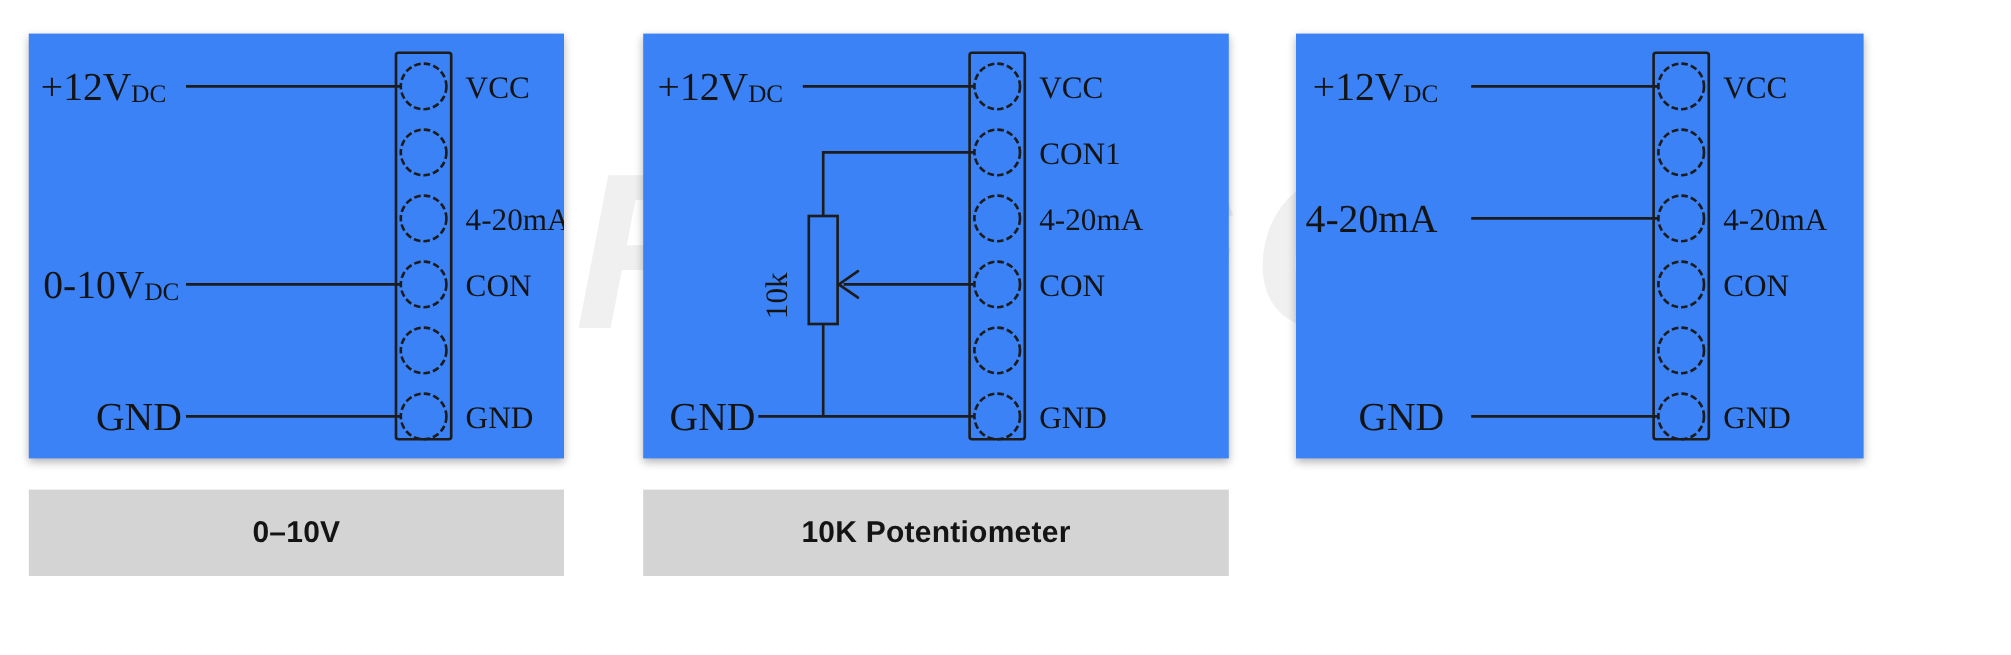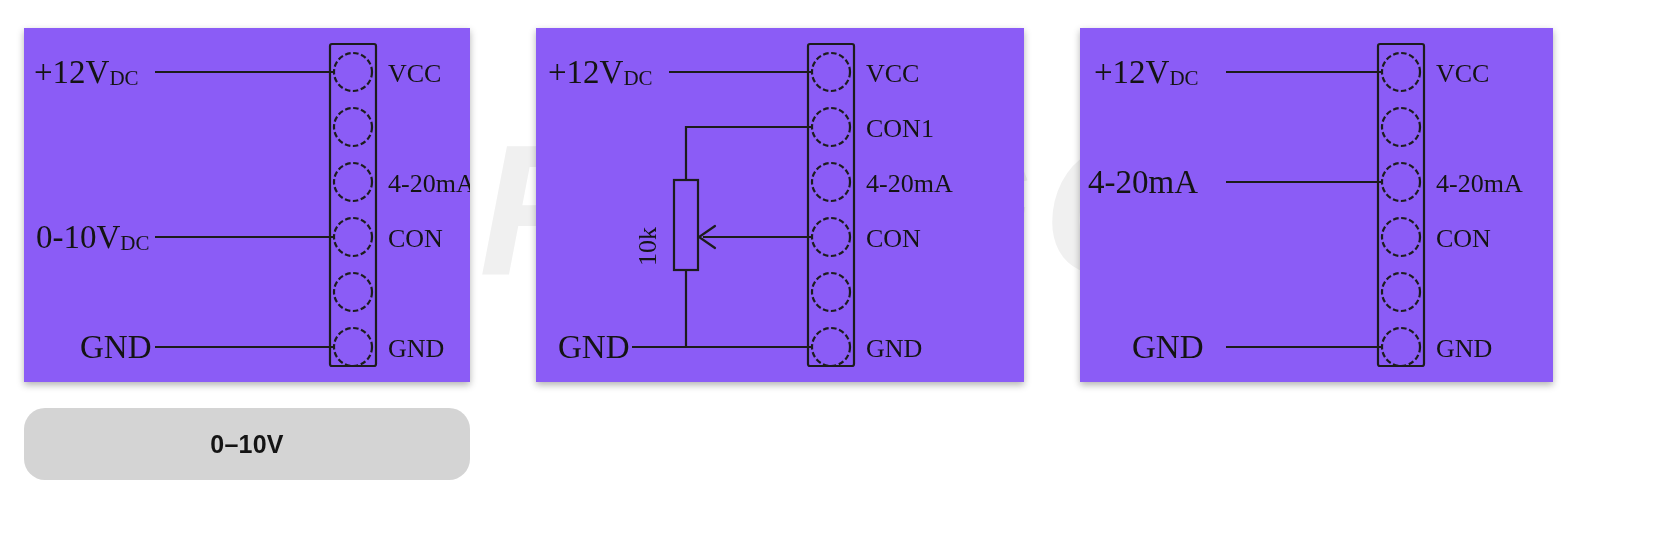--- a/index.html
+++ b/index.html
@@ -34,41 +34,40 @@
     display:block;position:absolute;height:20px;background:#fbeaea;
     transform:skewX(-20deg);border-radius:2px;
   }
   .wm-red i:nth-child(1){left:22px;top:4px;width:150px;}
   .wm-red i:nth-child(2){left:10px;top:38px;width:165px;}
   .wm-red i:nth-child(3){left:0px;top:74px;width:150px;}
 
   
   .panel{
     position:absolute;top:28px;height:354px;
-    background:#8b5cf6;
+    background:#3b82f6;
     box-shadow:0 3px 7px rgba(0,0,0,.30);
     z-index:2;
   }
   #panel-0{left:24px;width:446px;}
   #panel-1{left:536px;width:488px;}
   #panel-2{left:1080px;width:473px;}
 
   .svgwrap{position:absolute;left:0;top:0;width:100%;height:100%;}
   svg{display:block;}
 
   
   .caption{
     position:absolute;top:408px;height:72px;
     background:#d4d4d4;
     display:flex;align-items:center;justify-content:center;
     font-family:"Liberation Sans",sans-serif;
     font-weight:700;font-size:25px;color:#141414;
     letter-spacing:.2px;
     z-index:3;
-    border-radius:21px;
   }
   #caption-0{left:24px;width:446px;}
   #caption-1{left:536px;width:488px;}
   #caption-2{left:1080px;width:473px;}
 </style>
 </head>
 <body>
 
 <div id="stage">
 
@@ -183,14 +182,17 @@
           <text x="356" y="219" font-size="26">CON</text>
           <text x="356" y="329" font-size="26">GND</text>
         </g>
       </svg>
     </div>
   </div>
 
   <div class="caption" id="caption-0">
     <span>0–10V</span>
   </div>
+  <div class="caption" id="caption-1">
+    <span>10K Potentiometer</span>
+  </div>
 
 </div>
 
 </body></html>

